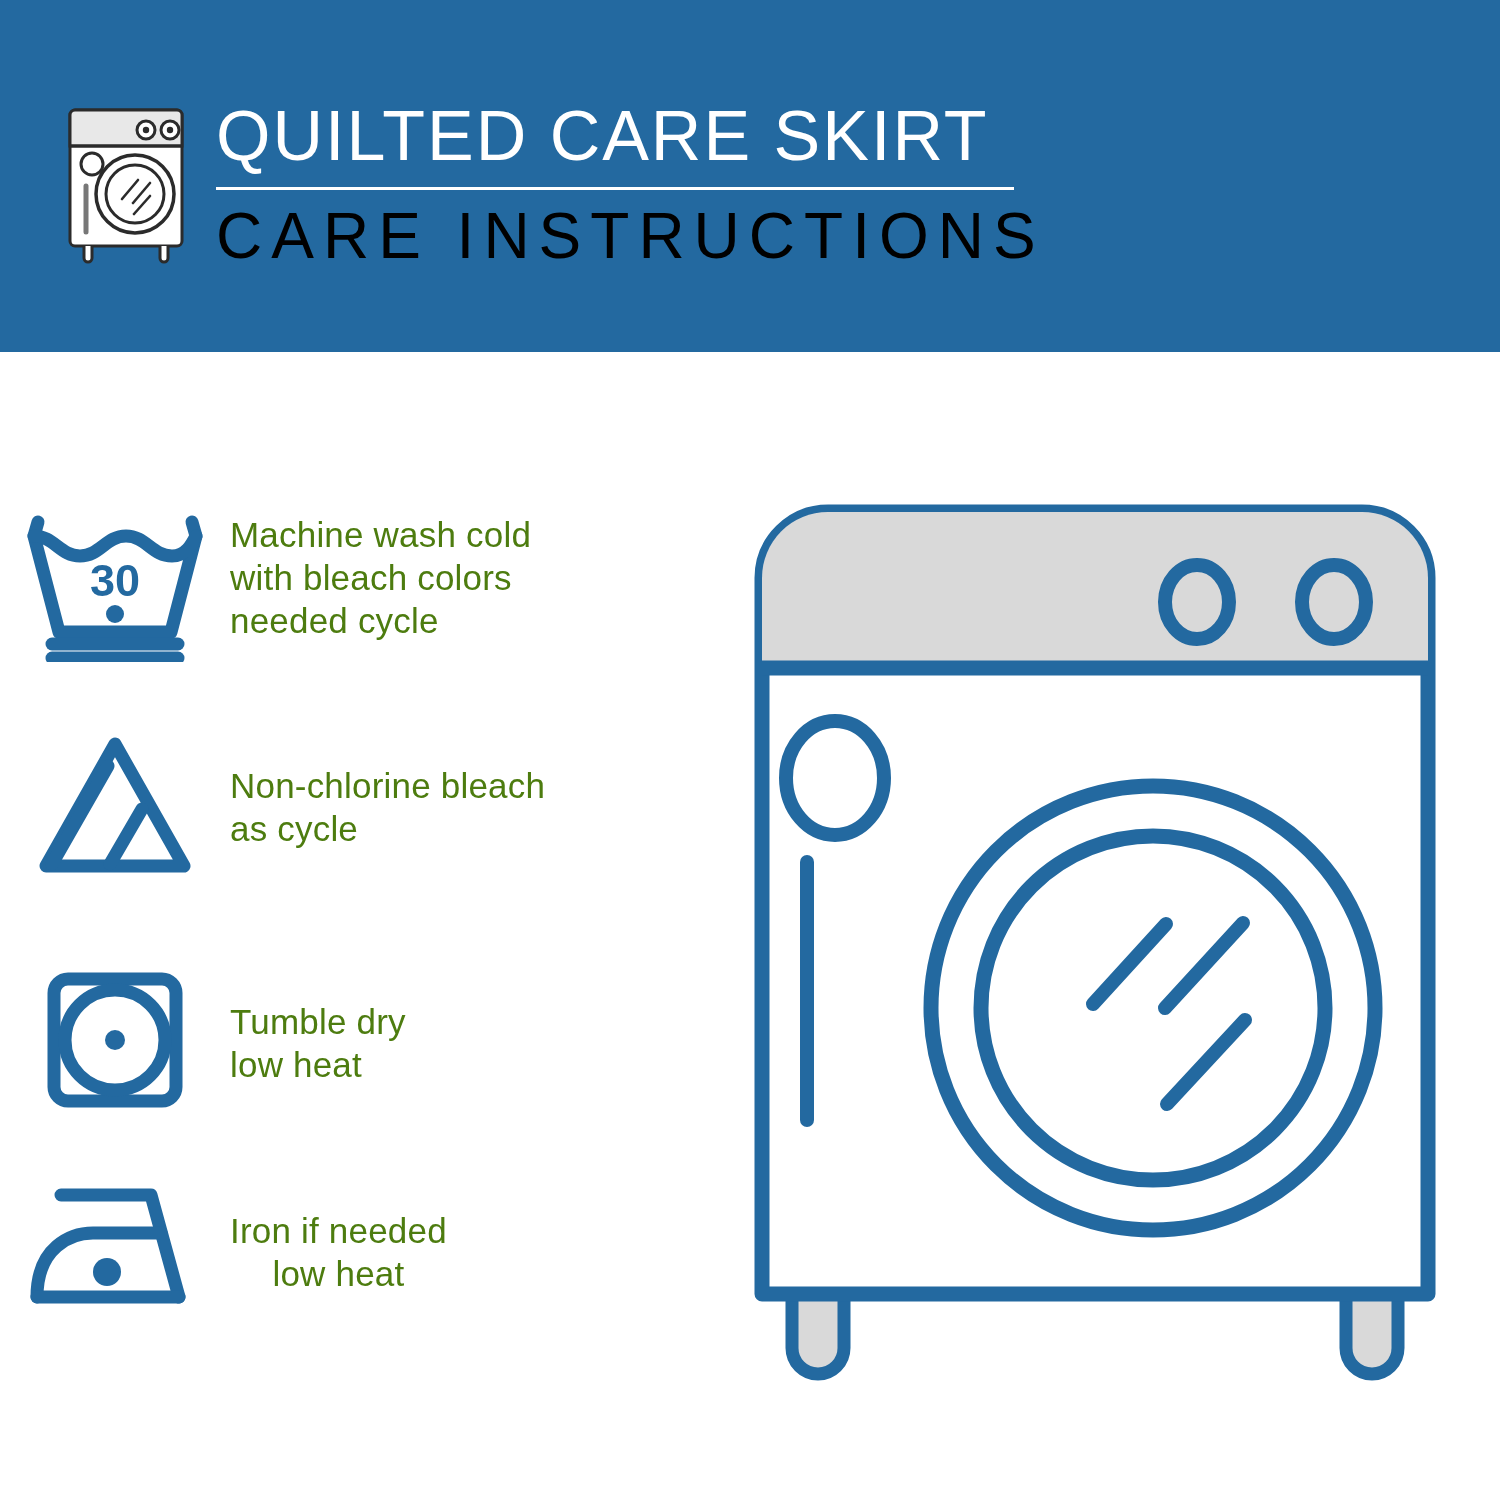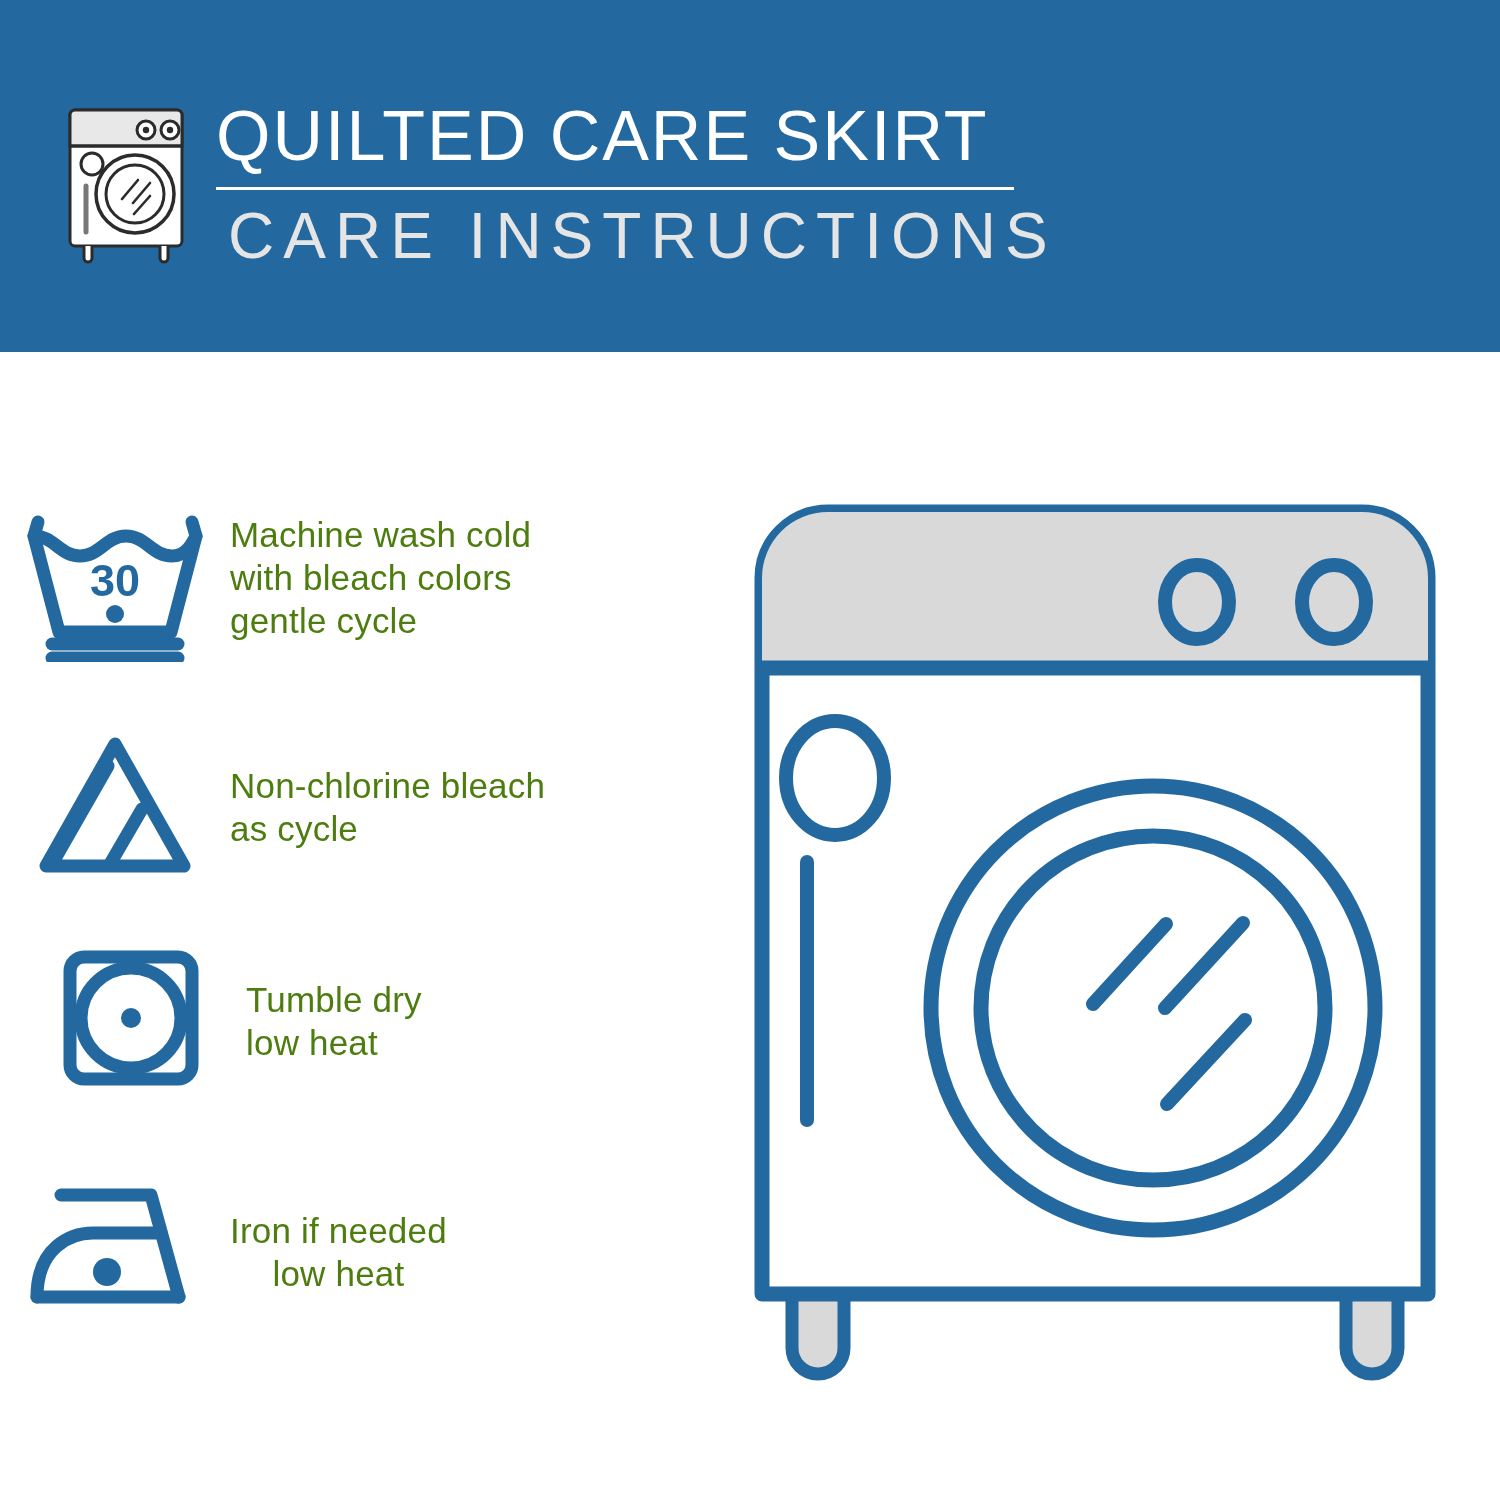--- a/index.html
+++ b/index.html
@@ -46,47 +46,46 @@
     white-space: nowrap;
   }
   .title-rule {
     width: 798px;
     height: 3px;
     background: #ffffff;
     margin-top: 11px;
     margin-bottom: 6px;
   }
   .title-sub {
-    color: #e5e5e5;
+    color: #000000;
     font-size: 64px;
     line-height: 80px;
     letter-spacing: 9px;
     font-weight: 400;
     white-space: nowrap;
-    margin-left: 12px;
   }
 
   
   .care-list {
     position: absolute;
     left: 0;
     top: 352px;
     width: 740px;
     height: 1148px;
   }
   .care-row {
     position: absolute;
     left: 0;
     width: 740px;
     display: flex;
     align-items: flex-start;
   }
   .care-row.r1 { top: 158px; }
   .care-row.r2 { top: 382px; }
-  .care-row.r3 { top: 596px; padding-left: 16px; }
+  .care-row.r3 { top: 618px; }
   .care-row.r4 { top: 833px; }
 
   .care-icon {
     width: 230px;
     min-width: 230px;
     display: flex;
     justify-content: center;
     align-items: flex-end;
   }
   .care-label {
@@ -163,21 +162,21 @@
           <line x1="28" y1="134" x2="154" y2="134"></line>
           <line x1="28" y1="148" x2="154" y2="148"></line>
         </g>
         <text x="91" y="86" font-family="Liberation Sans, sans-serif" font-size="45" font-weight="bold" fill="#2369a0" text-anchor="middle">30</text>
         <circle cx="91" cy="104" r="9" fill="#2369a0"></circle>
       </svg>
     </div>
     <div class="care-label">
       <div>Machine wash cold</div>
       <div>with bleach colors</div>
-      <div>gentle cycle</div>
+      <div>needed cycle</div>
     </div>
   </div>
 
   <div class="care-row r2">
     <div class="care-icon">
       <svg width="158" height="142" viewBox="0 0 158 142" xmlns="http://www.w3.org/2000/svg">
         <g fill="none" stroke="#2369a0" stroke-width="13" stroke-linecap="round" stroke-linejoin="round">
           <path d="M79 10 L148 132 L10 132 Z"></path>
           <line x1="72" y1="32" x2="16" y2="130"></line>
           <line x1="106" y1="75" x2="74" y2="130"></line>

